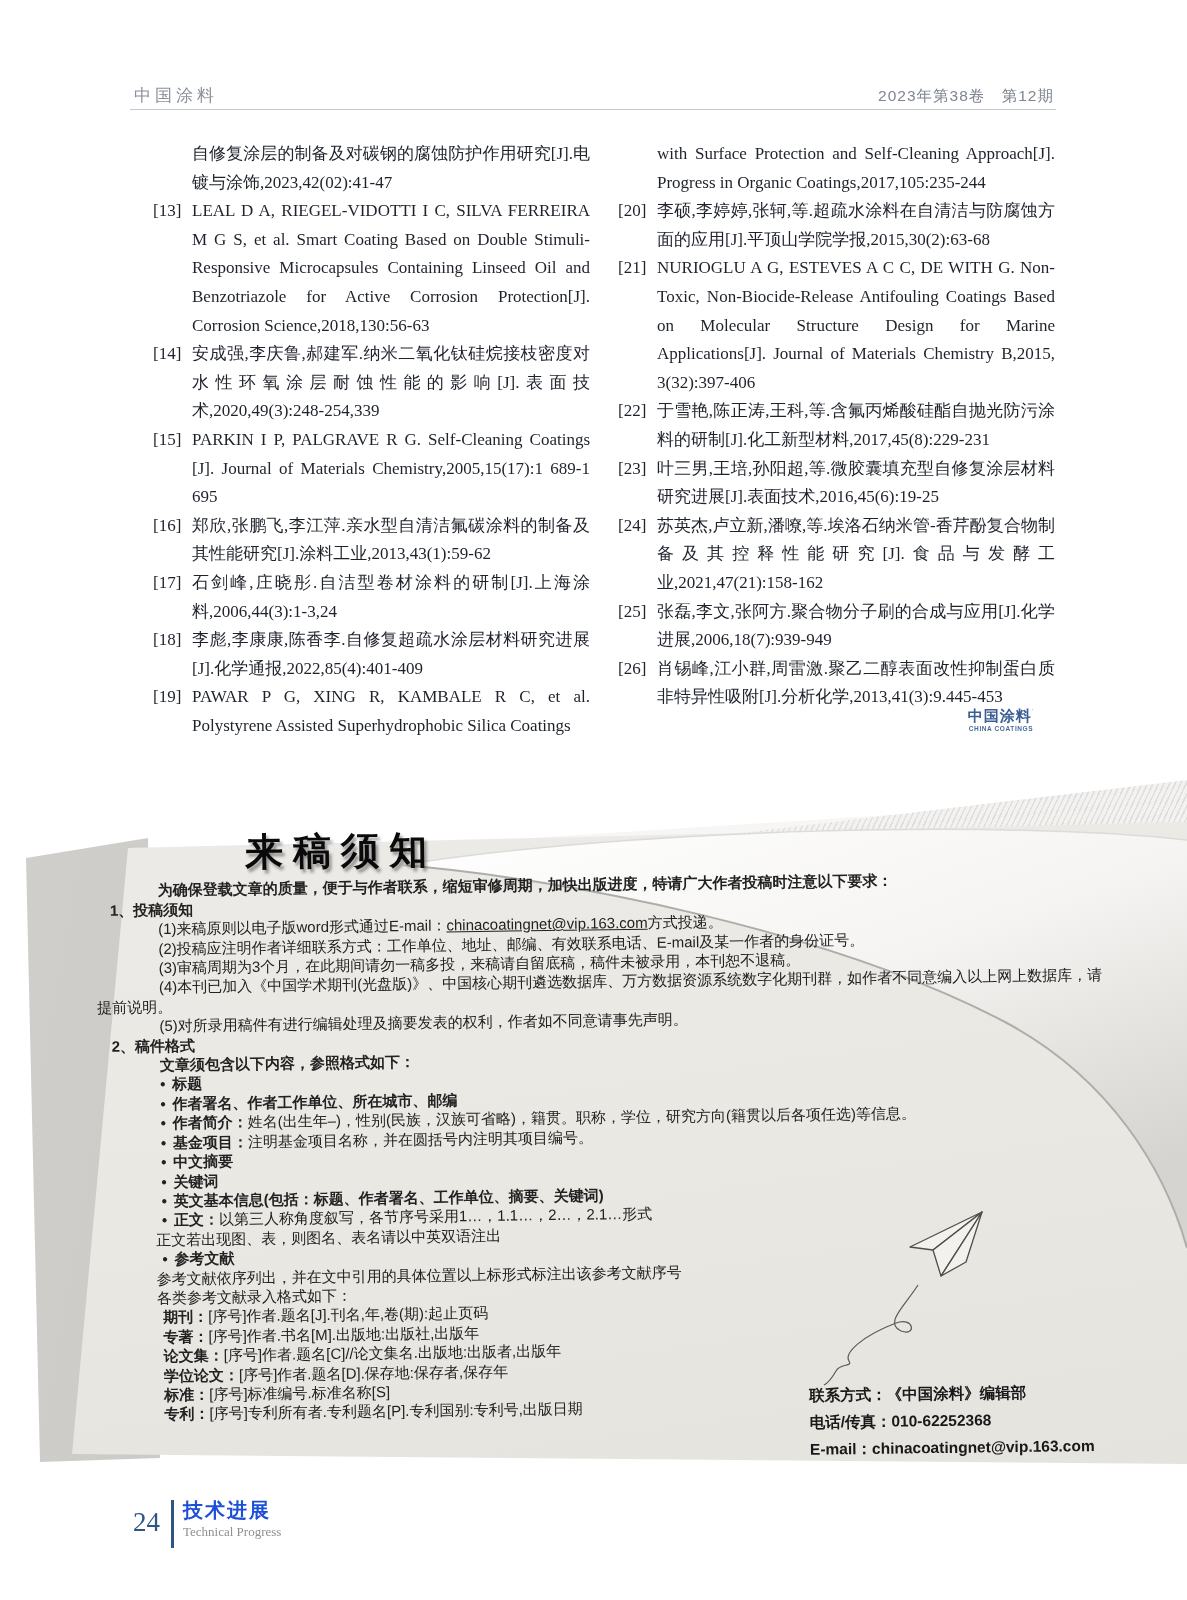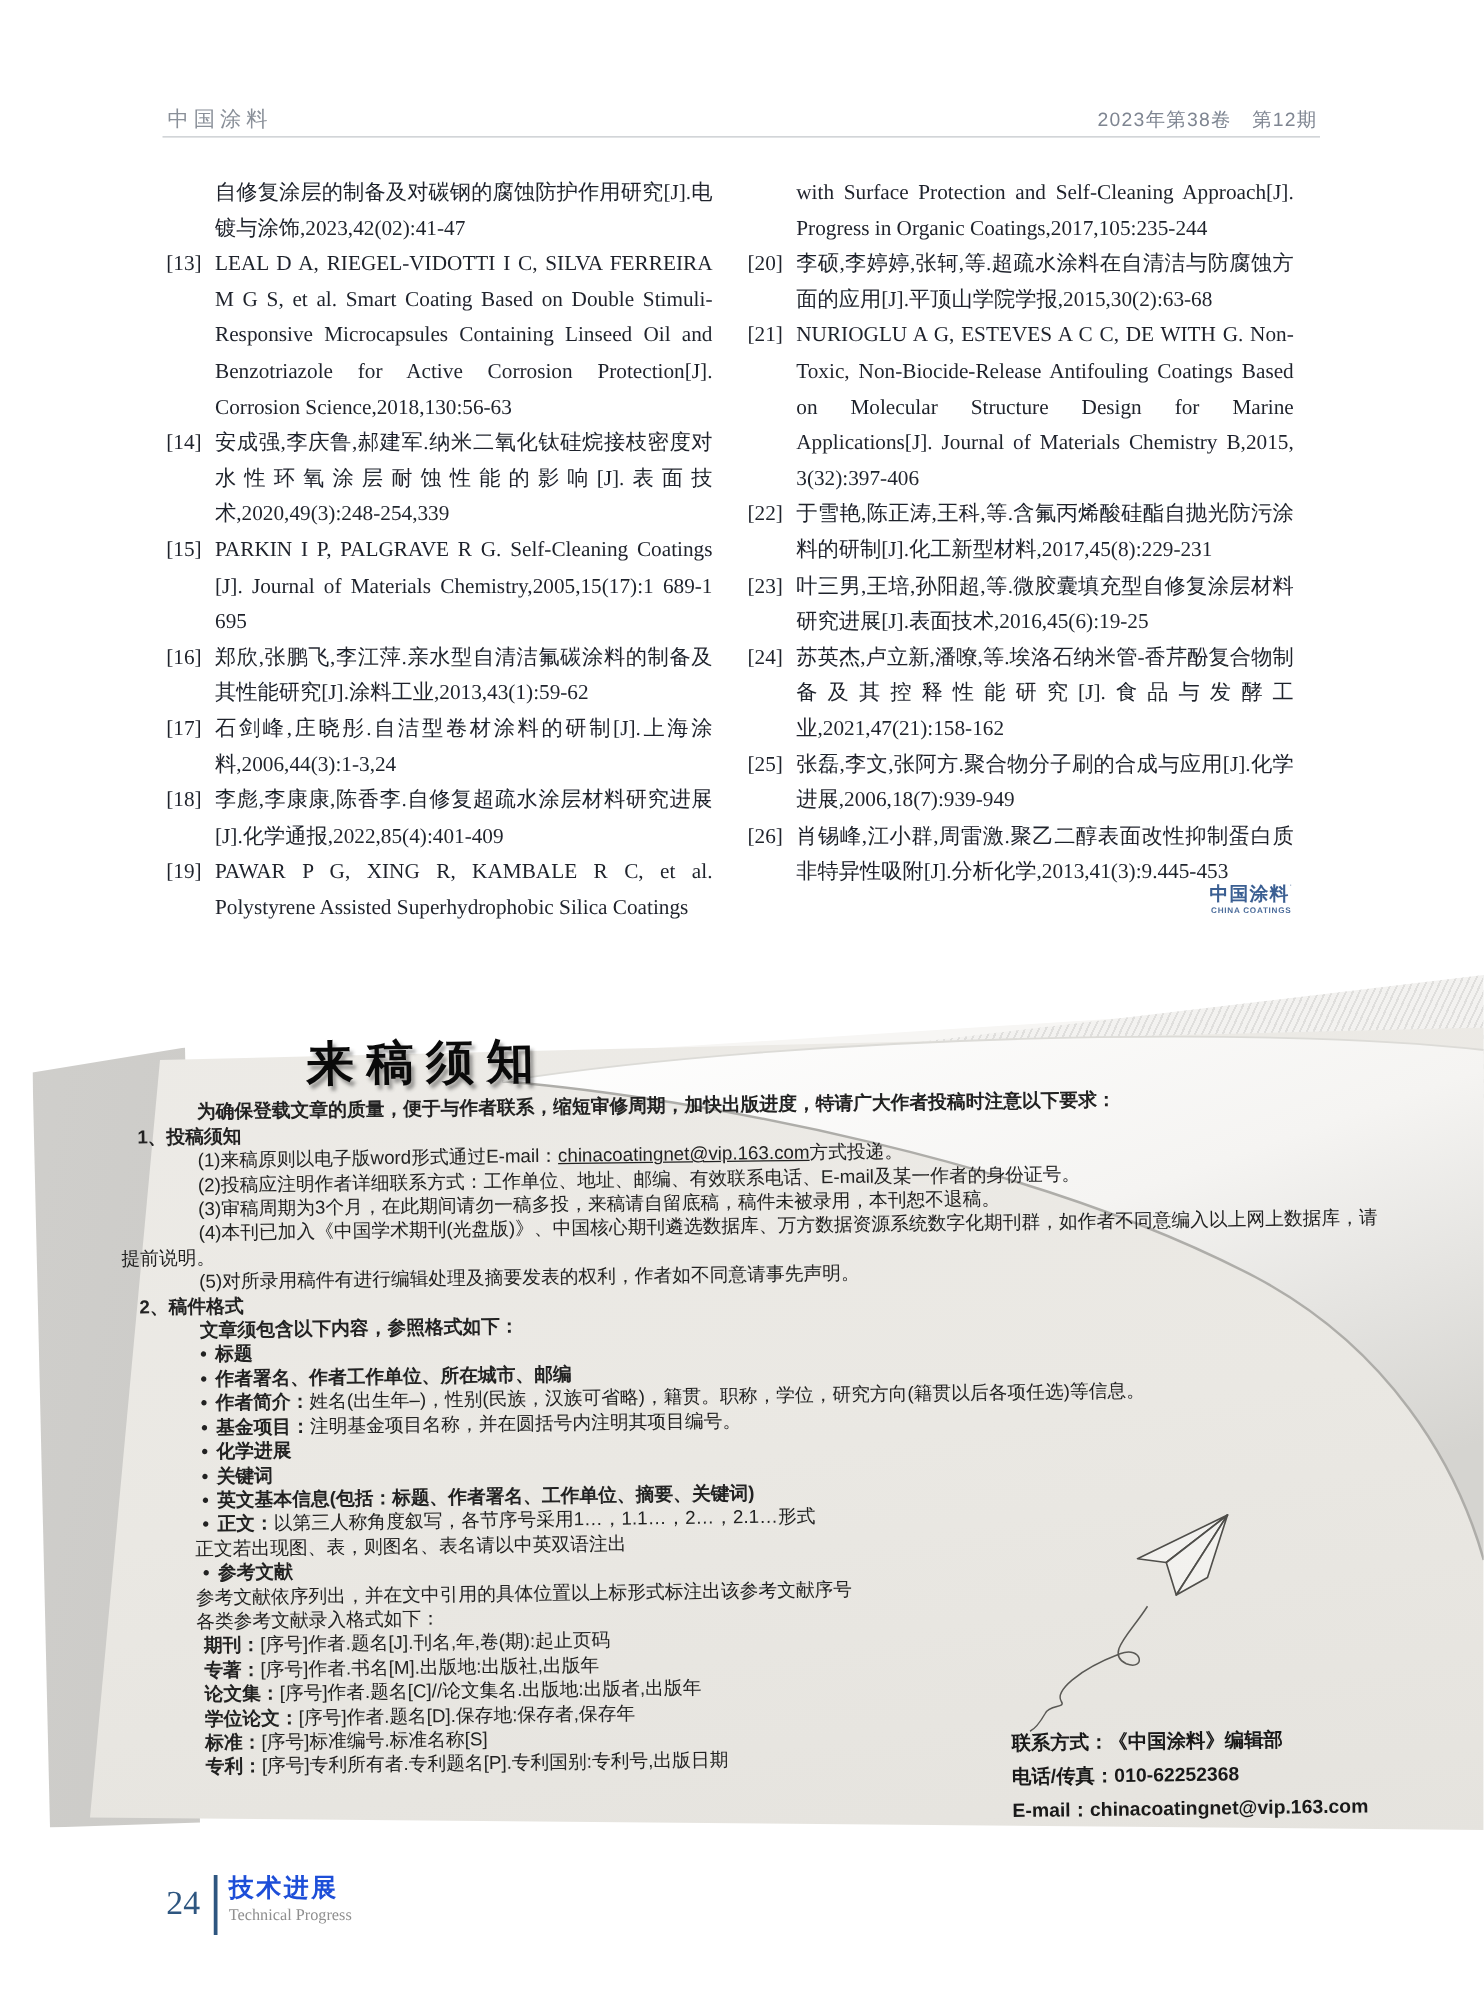--- a/index.html
+++ b/index.html
@@ -6,21 +6,21 @@
   body{
     width:1187px;height:1600px;position:relative;background:#ffffff;
     font-family:"Liberation Serif","DejaVu Serif",serif;overflow:hidden;
   }
   
   .hdr{position:absolute;left:130px;top:82px;width:926px;height:27px;border-bottom:1.5px solid #c3c7cc;}
   .hdr-left{position:absolute;left:4px;top:2px;font-size:17px;color:#8a9099;letter-spacing:4px;font-family:"Liberation Sans",sans-serif;}
   .hdr-right{position:absolute;right:2px;top:4px;font-size:15.5px;color:#7e8591;letter-spacing:1px;font-family:"Liberation Sans",sans-serif;}
   
   .refs{position:absolute;left:133px;top:140px;width:902px;color:#1e222b;font-size:17px;line-height:28.6px;text-align:justify;}
-  .col{position:absolute;top:0;width:437px;}
+  .col{position:absolute;top:0;width:437px;margin-left:20px;}
   .col-l{left:0;} .col-r{left:465px;}
   .ref{position:relative;padding-left:39px;}
   .ref .num{position:absolute;left:0;top:0;}
   
   .logo{position:absolute;left:961px;top:697px;width:80px;text-align:center;color:#3b5f92;font-family:"Liberation Sans",sans-serif;line-height:1.1;margin-top:10px;}
   .logo .cn{font-size:15px;font-weight:bold;letter-spacing:1px;}
   .logo .tm{font-size:8px;vertical-align:super;}
   .logo .en{font-size:6.5px;font-weight:bold;letter-spacing:0.6px;color:#4a6b9a;}
   
   .paperzone{position:absolute;left:0;top:770px;width:1187px;height:700px;padding-left:24px;}
@@ -132,21 +132,21 @@
     <div class="hang">(3)审稿周期为3个月，在此期间请勿一稿多投，来稿请自留底稿，稿件未被录用，本刊恕不退稿。</div>
     <div class="hang">(4)本刊已加入《中国学术期刊(光盘版)》、中国核心期刊遴选数据库、万方数据资源系统数字化期刊群，如作者不同意编入以上网上数据库，请提前说明。</div>
     <div class="hang">(5)对所录用稿件有进行编辑处理及摘要发表的权利，作者如不同意请事先声明。</div>
     <div class="sec">2、稿件格式</div>
     <div class="ind b">文章须包含以下内容，参照格式如下：</div>
 
     <div class="ind b"><span class="bullet-mark">•</span><span>标题</span></div>
     <div class="ind b"><span class="bullet-mark">•</span><span>作者署名、作者工作单位、所在城市、邮编</span></div>
     <div class="ind"><span class="bullet-mark">•</span><span class="b">作者简介：</span><span>姓名(出生年–)，性别(民族，汉族可省略)，籍贯。职称，学位，研究方向(籍贯以后各项任选)等信息。</span></div>
     <div class="ind"><span class="bullet-mark">•</span><span class="b">基金项目：</span><span>注明基金项目名称，并在圆括号内注明其项目编号。</span></div>
-    <div class="ind b"><span class="bullet-mark">•</span><span>化学进展</span></div>
+    <div class="ind b"><span class="bullet-mark">•</span><span>中文摘要</span></div>
     <div class="ind b"><span class="bullet-mark">•</span><span>关键词</span></div>
     <div class="ind b"><span class="bullet-mark">•</span><span>英文基本信息(包括：标题、作者署名、工作单位、摘要、关键词)</span></div>
     <div class="ind"><span class="bullet-mark">•</span><span class="b">正文：</span><span>以第三人称角度叙写，各节序号采用1…，1.1…，2…，2.1…形式</span></div>
     <div class="cont2">正文若出现图、表，则图名、表名请以中英双语注出</div>
     <div class="ind b"><span class="bullet-mark">•</span><span>参考文献</span></div>
     <div class="cont2">参考文献依序列出，并在文中引用的具体位置以上标形式标注出该参考文献序号</div>
     <div class="cont2">各类参考文献录入格式如下：</div>
 
     <div class="ind"><span class="b">期刊：</span><span>[序号]作者.题名[J].刊名,年,卷(期):起止页码</span></div>
     <div class="ind"><span class="b">专著：</span><span>[序号]作者.书名[M].出版地:出版社,出版年</span></div>

